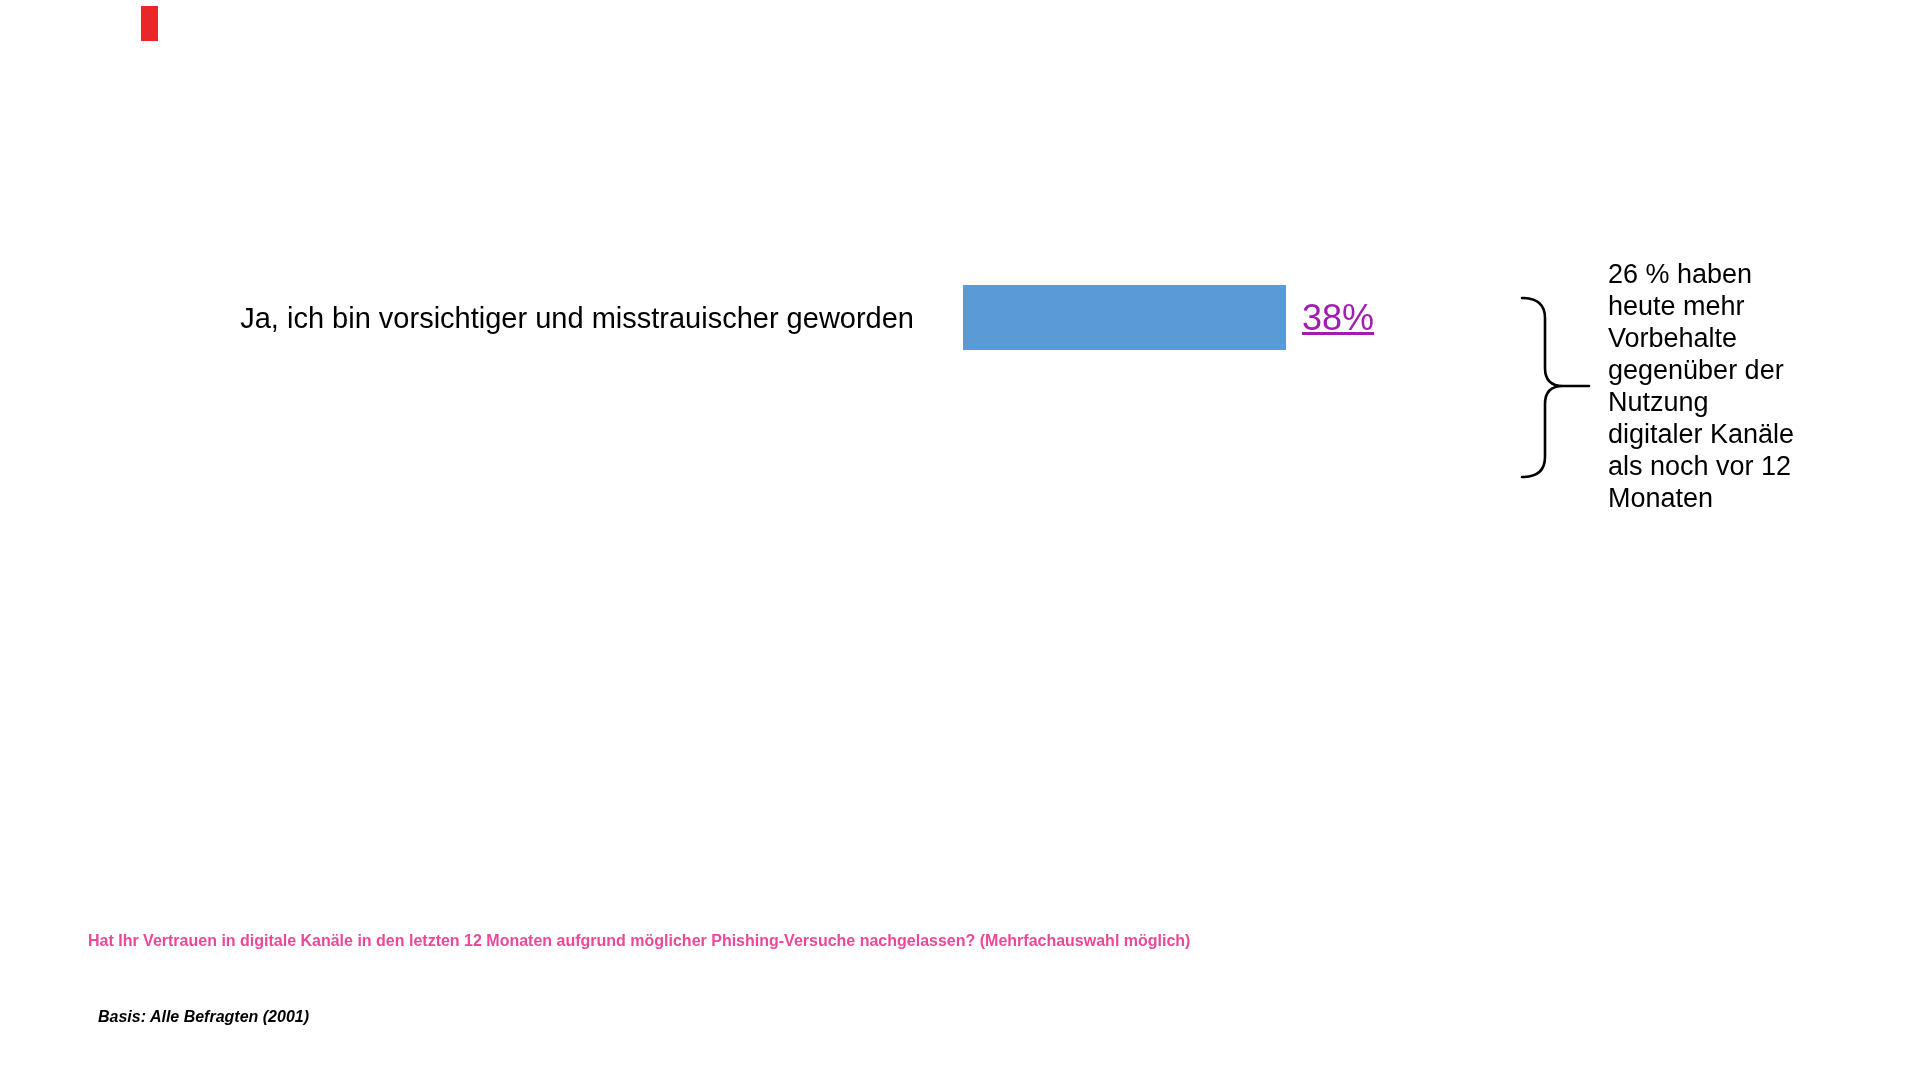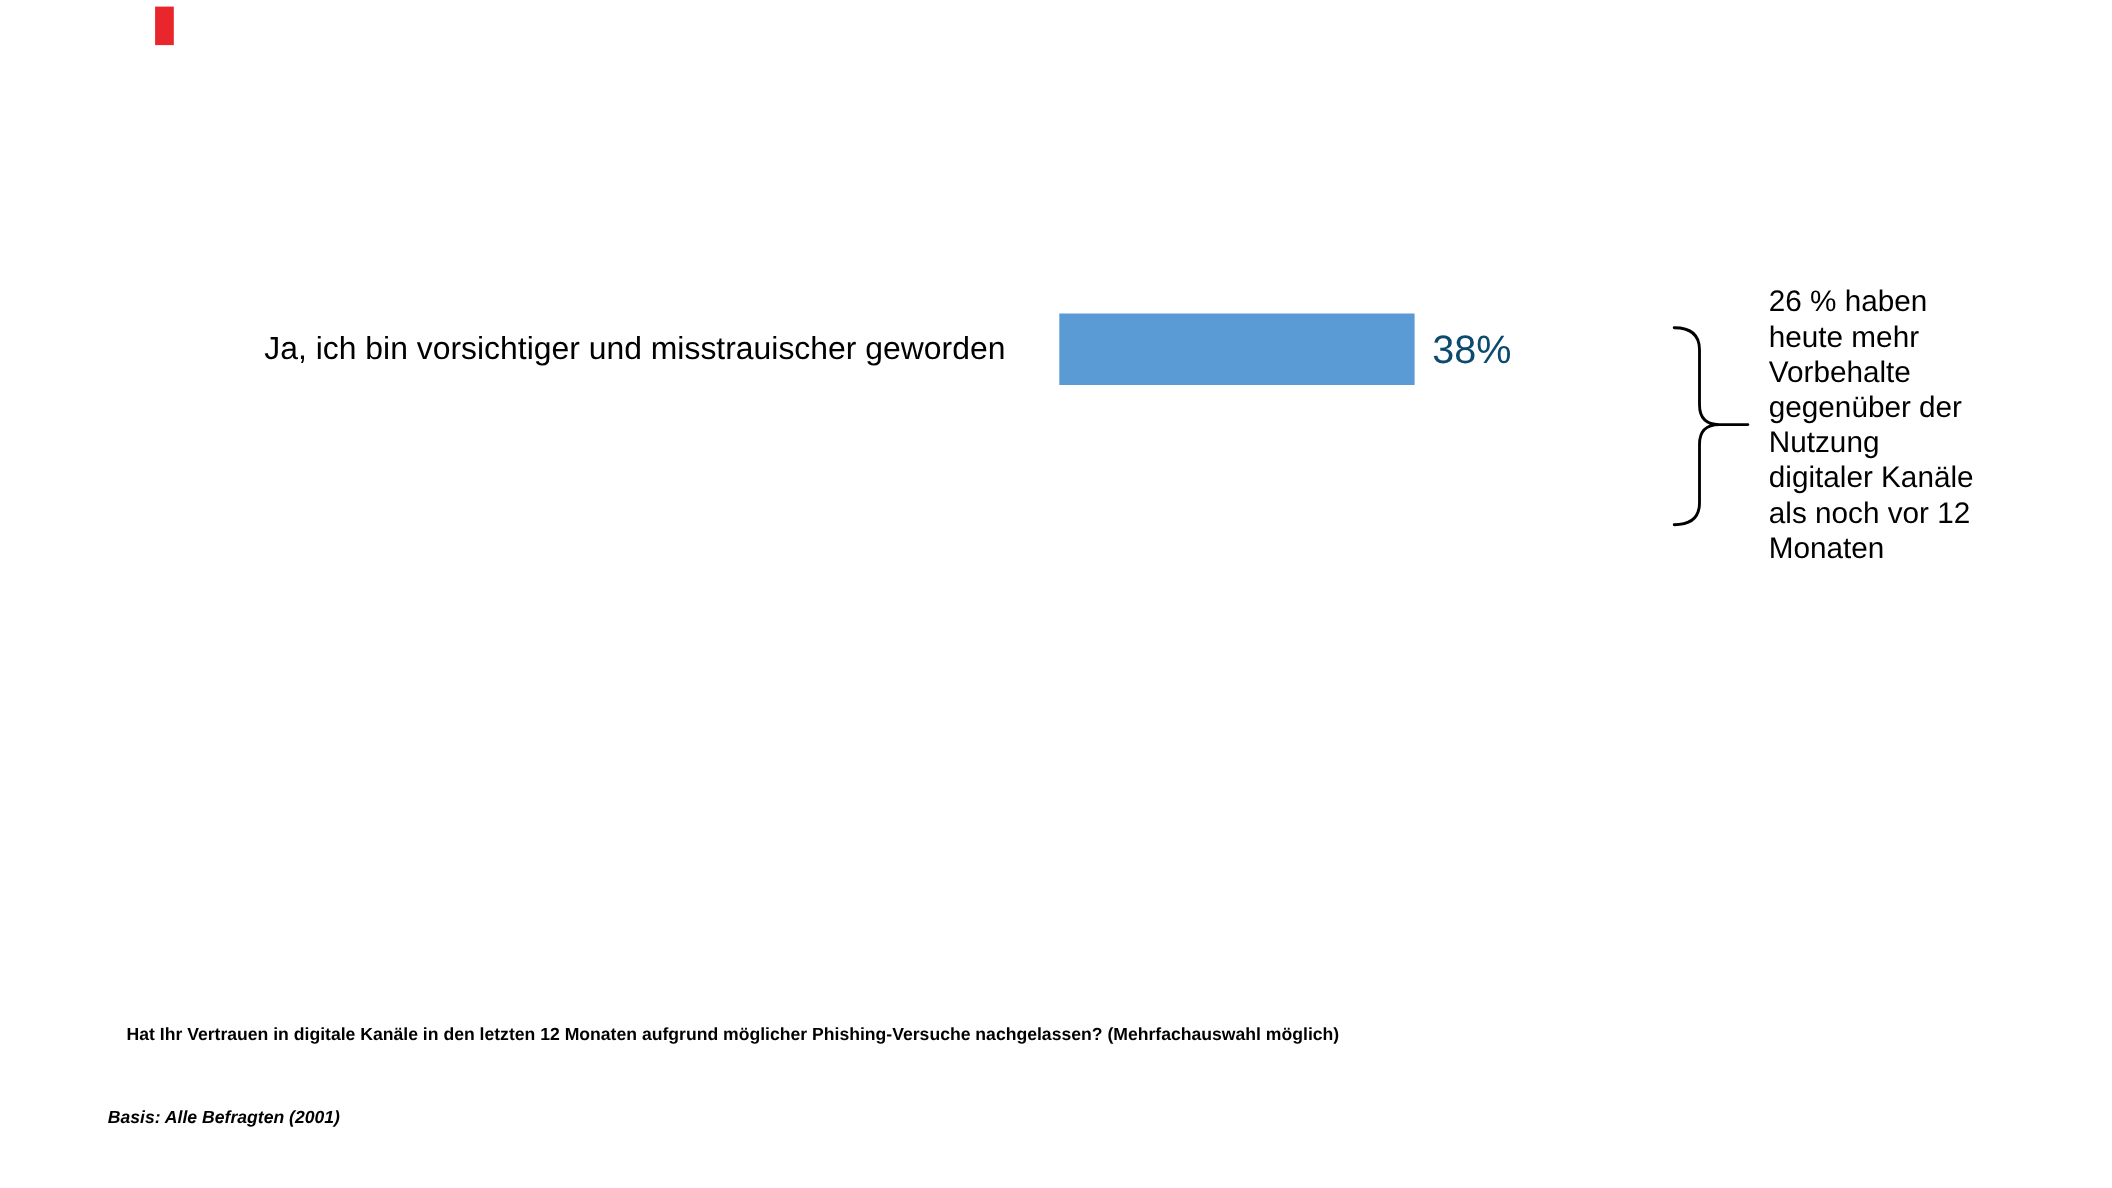--- a/index.html
+++ b/index.html
@@ -85,23 +85,22 @@
     line-height: 32px;
     color: #000000;
     white-space: pre-line;
   }
   #question {
     position: absolute;
     left: 88px;
     top: 932px;
     font-size: 16px;
     font-weight: bold;
-    color: #000000;
+    color: #ec4899;
     white-space: nowrap;
-    margin-left: 27px;
   }
   #basis {
     position: absolute;
     left: 98px;
     top: 1008px;
     font-size: 16px;
     font-weight: bold;
     font-style: italic;
     color: #000000;
     white-space: nowrap;
@@ -113,21 +112,21 @@
 
 <div id="canvas">
 
   <div id="accent-mark" style="background: rgb(232, 38, 43);"></div>
 
 
   <div id="chart-area">
       <div class="row" style="top: 285px;">
         <div class="row-label">Ja, ich bin vorsichtiger und misstrauischer geworden</div>
         <div class="bar" style="width: 323px; background: rgb(91, 155, 213);"></div>
-        <div class="pct" style="left: 1291px; color: #0c4a6e;">38%</div>
+        <div class="pct" style="left: 1291px; color: #a21caf; text-decoration: underline;">38%</div>
       </div>
     </div>
 
   <svg id="bracket" width="85" height="200" viewBox="0 0 85 200">
     <path d="M 9 10 C 24 10, 32 16, 32 30 L 32 80 C 32 92, 38 98, 50 98 L 76 98
              M 50 98 C 38 98, 32 104, 32 116 L 32 169 C 32 183, 24 189, 9 189" fill="none" stroke="#000000" stroke-width="2.6" stroke-linecap="round"></path>
   </svg>
 
   <div id="annotation">26 % haben
 heute mehr

